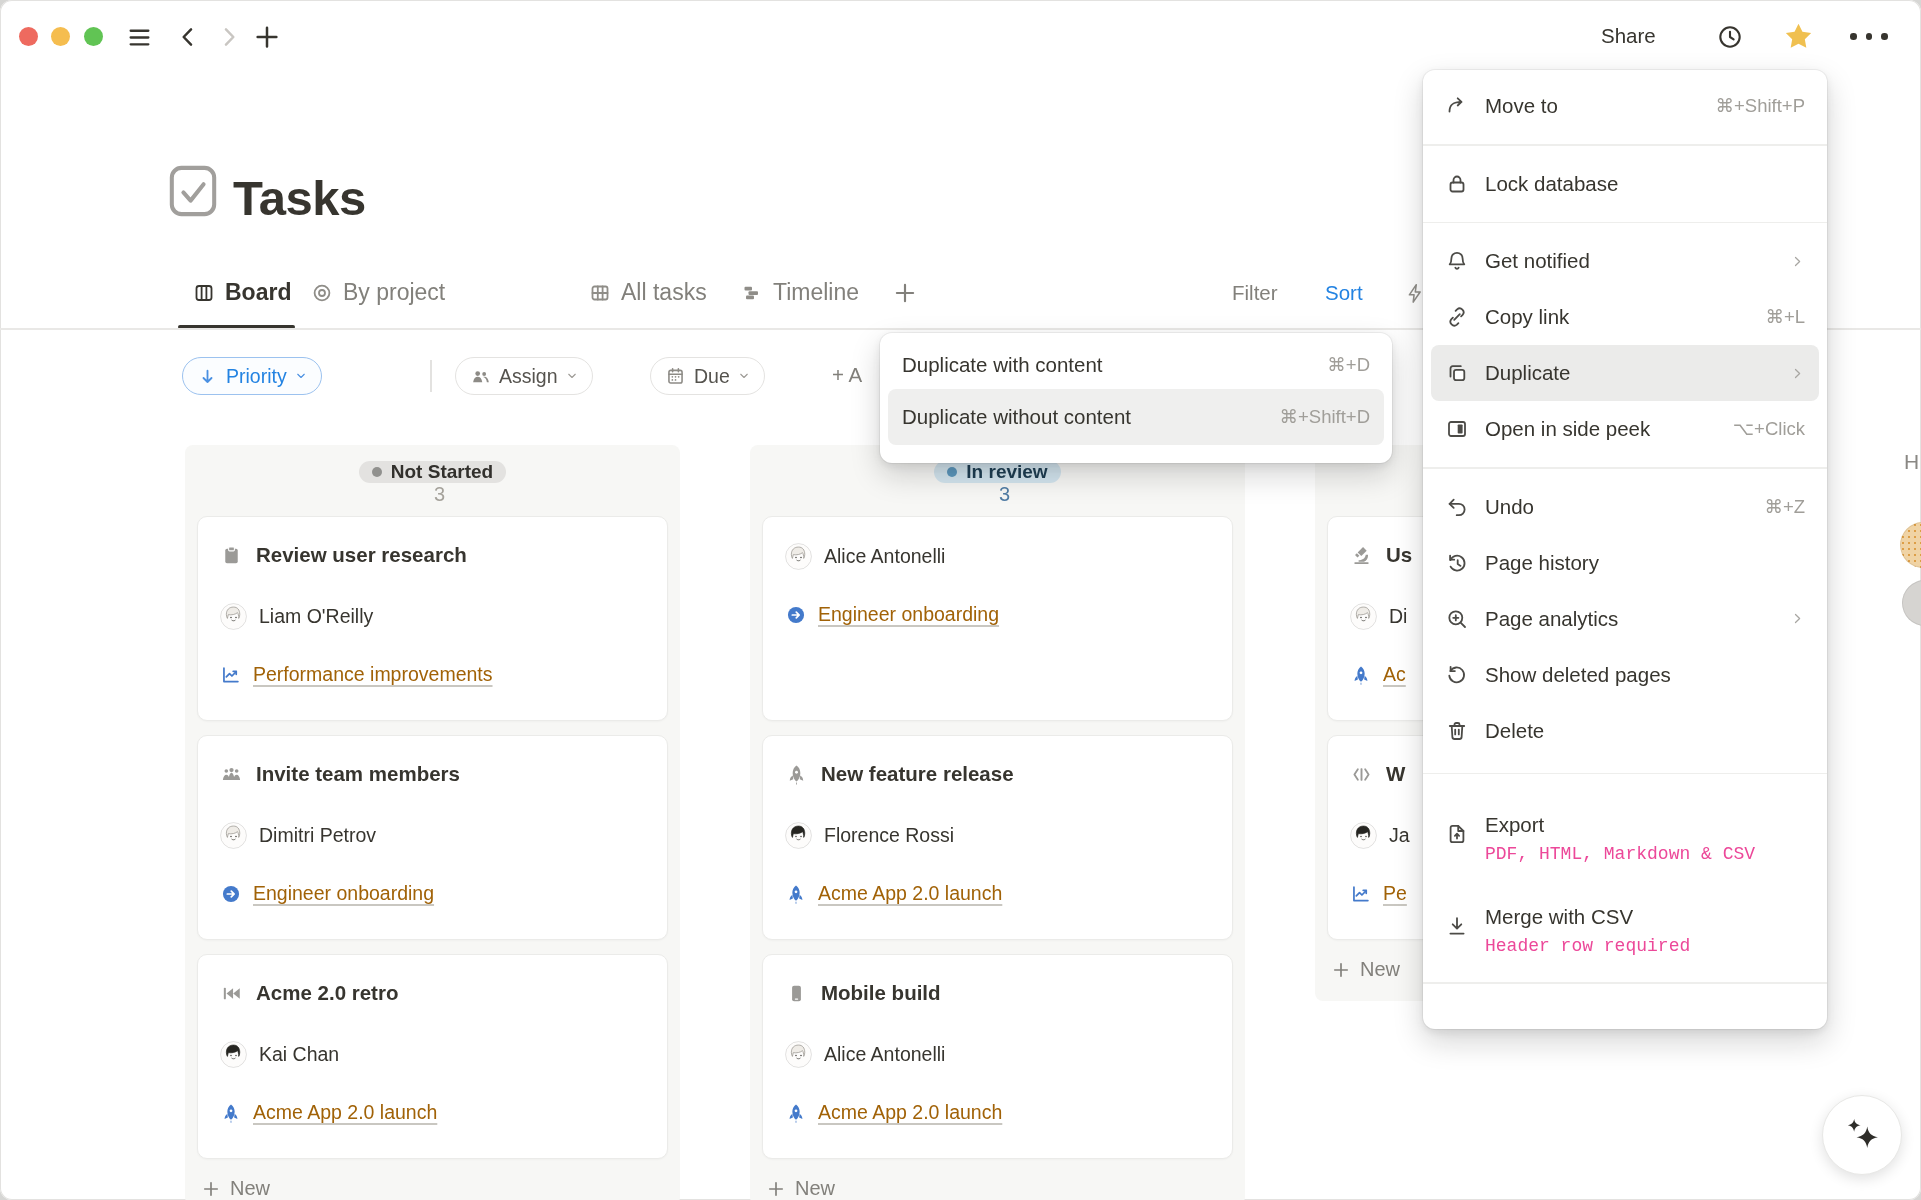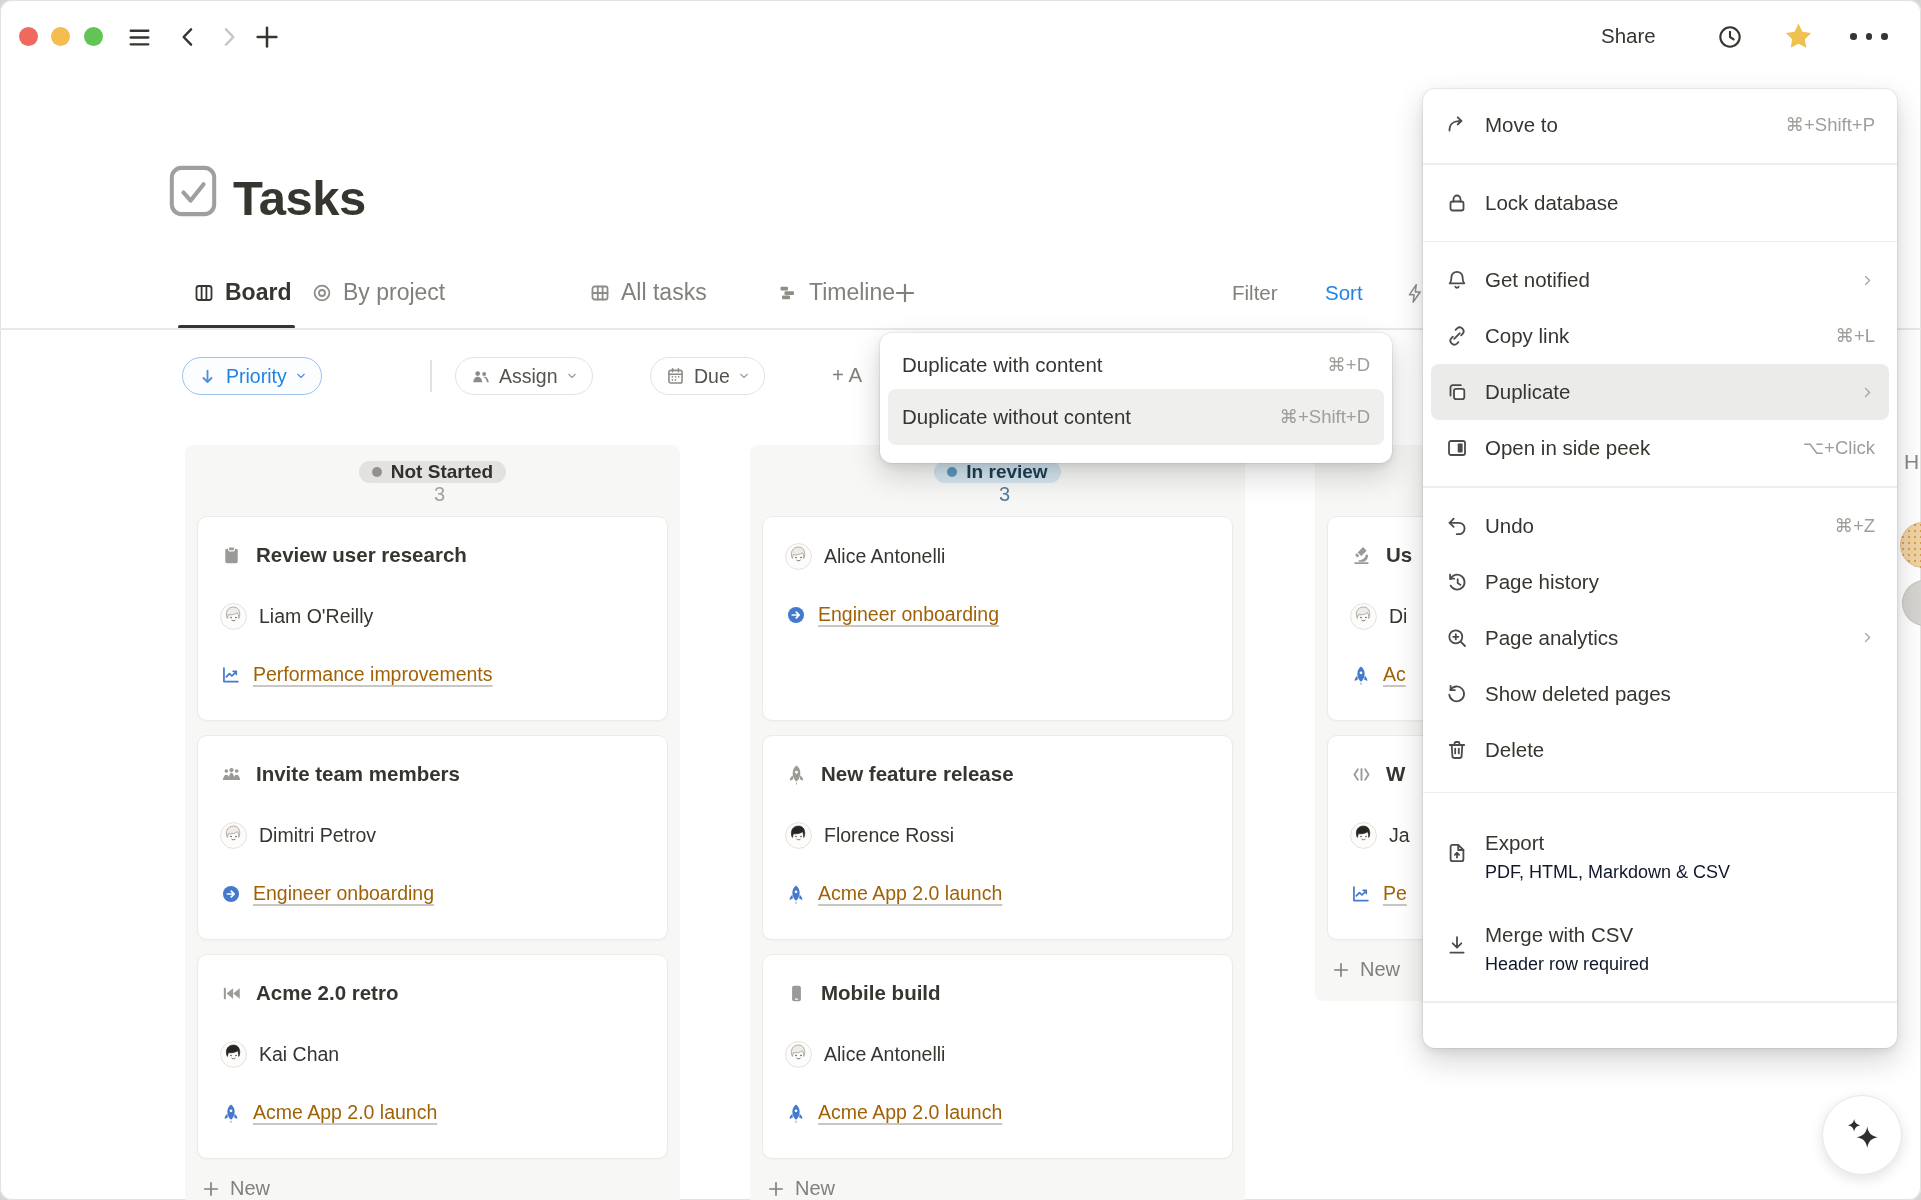--- a/index.html
+++ b/index.html
@@ -65,28 +65,28 @@
   .col-new .pi{width:20px;height:20px;color:#82807b;}
 
   
   #edge-h{left:1904px;top:450px;font-size:21px;color:#8a8884;}
   .edge-av{position:absolute;width:46px;height:46px;border-radius:50%;box-shadow:inset 0 0 0 1px rgba(0,0,0,0.08);}
   #edge-av1{left:1900px;top:522px;background:#f0d3a4;background-image:radial-gradient(#dd9e46 1.3px,transparent 1.4px);background-size:6px 6px;}
   #edge-av2{left:1902px;top:580px;background:#d6d4d1;}
 
   
   .menu-card{background:#fff;border-radius:12px;box-shadow:rgba(15,15,15,0.05) 0 0 0 1px, rgba(15,15,15,0.08) 0 3px 8px, rgba(15,15,15,0.18) 0 12px 30px;box-sizing:border-box;}
-  #context-menu{left:1423px;top:89px;width:474px;height:959px;padding-top:8px;z-index:50;}
+  #context-menu{left:1423px;top:70px;width:404px;height:959px;padding-top:8px;z-index:50;}
   .menu-item{display:flex;align-items:center;height:56px;padding:0 22px;gap:16px;font-size:20.5px;color:#37352f;}
   .menu-item.tall{height:92px;}
   .menu-item.highlighted{background:#ebebea;margin:0 8px;padding:0 14px;border-radius:8px;}
   .menu-item .micon{width:24px;height:24px;color:#4c4b47;flex:none;}
   .menu-item .mlabel{flex:1;}
   .mstack{flex:1;display:flex;flex-direction:column;gap:7px;margin-top:8px;}
-  .msub{font-size:18px;color:#0f172a;}
+  .msub{font-size:18px;color:#ec4899;font-family:Liberation Mono, monospace;}
   .mshort{font-size:18.5px;color:#a09e99;white-space:nowrap;}
   .mchev{width:15px;height:15px;color:#a8a6a2;flex:none;}
   .menu-divider{height:1.5px;background:#eeeeec;margin:10px 0;}
   .menu-divider.wide{margin:14px 0;}
 
   #submenu{left:880px;top:333px;width:512px;height:130px;padding:8px;z-index:40;}
   .sub-item{display:flex;align-items:center;height:48px;padding:0 14px;border-radius:8px;font-size:20.5px;color:#37352f;}
   .sub-item.highlighted{background:#efefee;height:56px;}
   .sub-item .mlabel{flex:1;}
 
@@ -169,21 +169,21 @@
       </div>
       <div class="tab" style="left: 574px;">
         <span class="ticon">
           <svg viewBox="0 0 24 24" width="100%" height="100%" fill="none" stroke="currentColor" stroke-width="1.8" stroke-linecap="round" stroke-linejoin="round">
             <rect x="4.5" y="5.5" width="15" height="13" rx="2"></rect>
             <path d="M4.5 12h15M9.8 5.5v13M14.6 5.5v13"></path>
           </svg>
         </span>
         <span>All tasks</span>
       </div>
-      <div class="tab" style="left: 762px;">
+      <div class="tab" style="left: 726px;">
         <span class="ticon">
           <svg viewBox="0 0 24 24" width="100%" height="100%">
             <g fill="currentColor">
               <rect x="4.5" y="5.8" width="7.5" height="3.7" rx="1"></rect>
               <rect x="8.5" y="10.2" width="9.5" height="3.7" rx="1"></rect>
               <rect x="6" y="14.6" width="8" height="3.7" rx="1"></rect>
             </g>
           </svg>
         </span>
         <span>Timeline</span>

